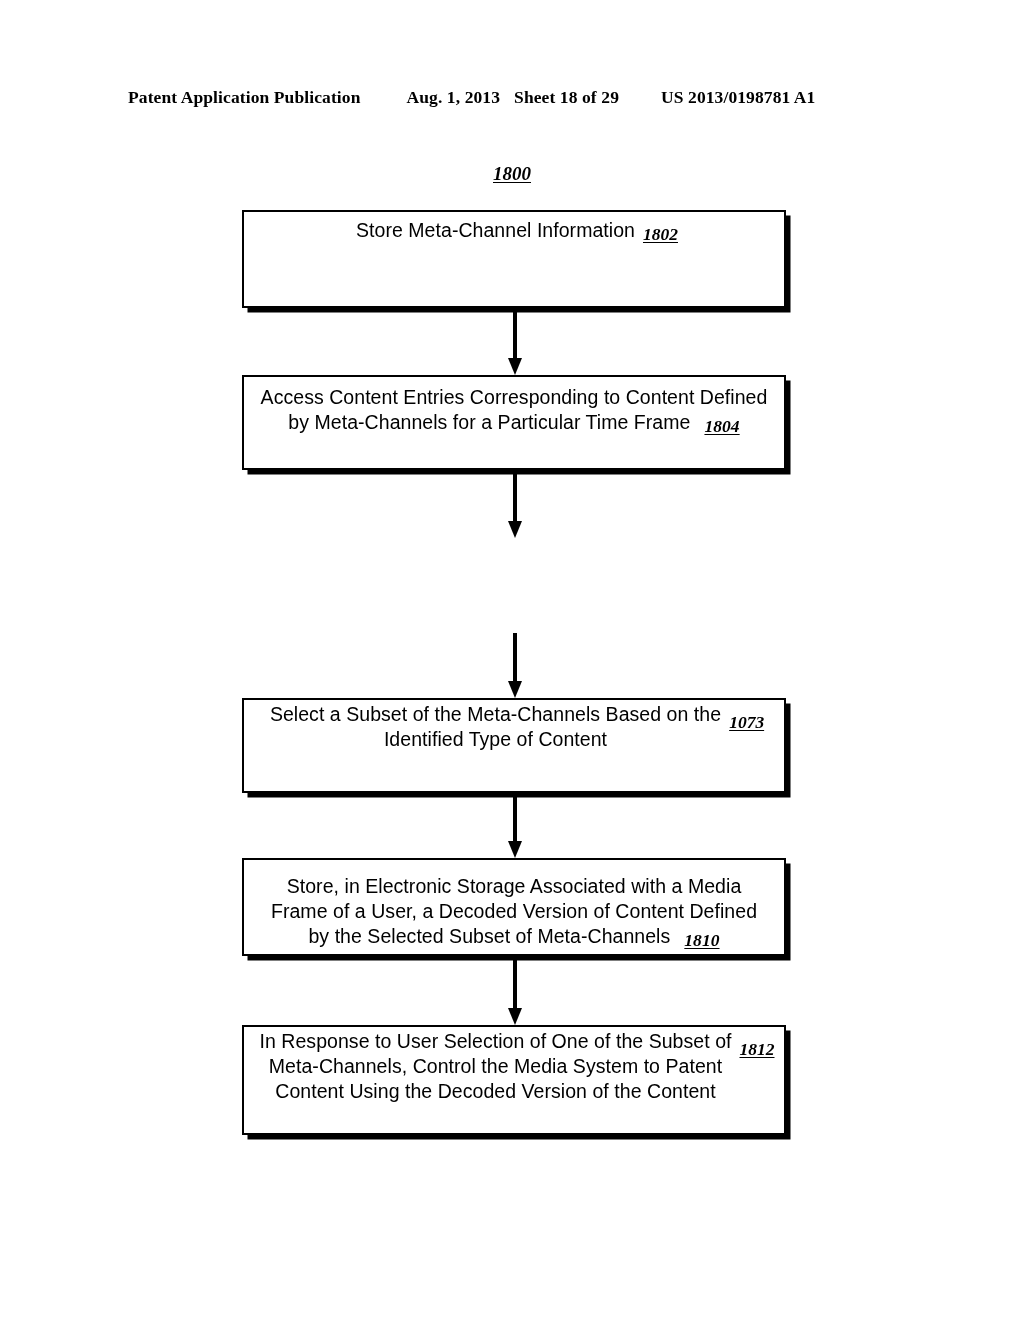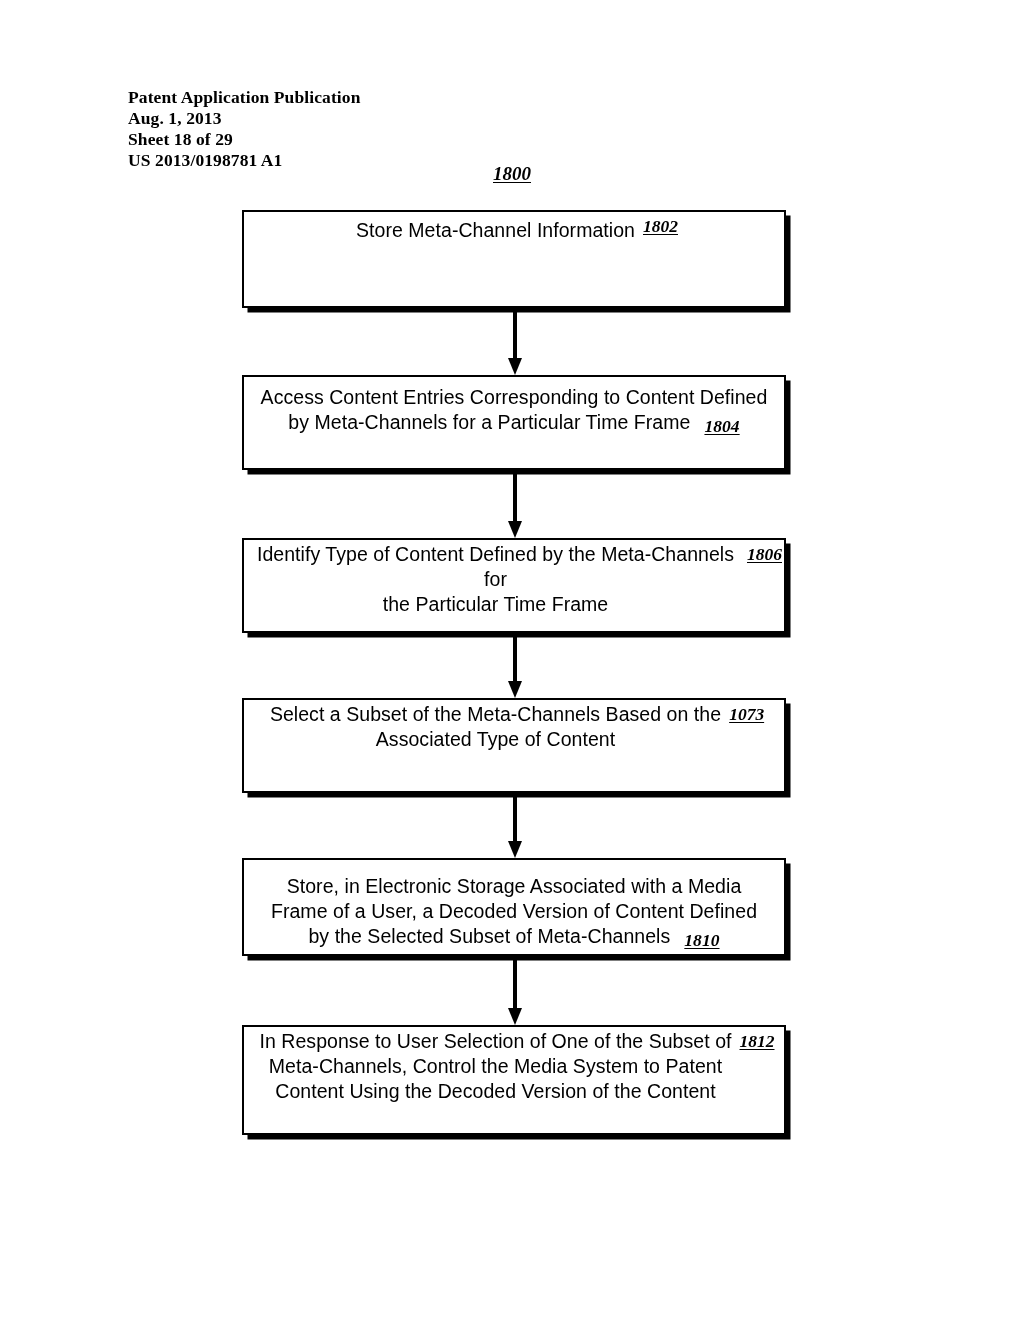--- a/index.html
+++ b/index.html
@@ -22,21 +22,20 @@
     top: 87px;
     left: 128px;
     width: 768px;
     display: flex;
     align-items: baseline;
     font-family: "Liberation Serif", serif;
     font-weight: bold;
     font-size: 17.5px;
     letter-spacing: 0.1px;
     white-space: nowrap;
-    flex-direction: column;
   }
   .hdr-pub      { margin-right: 46px; }
   .hdr-date     { margin-right: 14px; }
   .hdr-sheet    { margin-right: 42px; }
   .hdr-number   { }
 
   
   .figure {
     position: absolute;
     top: 0;
@@ -85,21 +84,21 @@
     font-weight: bold;
     font-size: 17.5px;
     text-decoration: underline;
     text-underline-offset: 2px;
     white-space: nowrap;
   }
   
   .ref-line {
     text-align: left;
     padding: 0 2px 0 0;
-    margin-top: 4px;
+    margin-top: 12px;
   }
   
   .ref-inline {
     margin-left: 14px;
     position: relative;
     top: 3px;
   }
 
   
   #box-1802 { top: 210px;  height: 98px; }
@@ -201,39 +200,30 @@
         <span>by Meta-Channels for a Particular Time Frame</span><span class="ref ref-inline">1804</span>
       </div>
     </div>
   </div>
 
   <div class="arrow" id="arrow-2">
     <span class="shaft"></span>
     <span class="head"></span>
   </div>
 
-  <div class="flow-box" id="box-1806">
-    <div class="box-text">
-      <div>Identify Type of Content Defined by the Meta-Channels for</div>
-      <div>the Particular Time Frame</div>
-    </div>
-    <div class="ref-line">
-      <span class="ref">1806</span>
-    </div>
-  </div>
 
   <div class="arrow" id="arrow-3">
     <span class="shaft"></span>
     <span class="head"></span>
   </div>
 
   <div class="flow-box" id="box-1808">
     <div class="box-text">
       <div>Select a Subset of the Meta-Channels Based on the</div>
-      <div>Associated Type of Content</div>
+      <div>Identified Type of Content</div>
     </div>
     <div class="ref-line">
       <span class="ref">1073</span>
     </div>
   </div>
 
   <div class="arrow" id="arrow-4">
     <span class="shaft"></span>
     <span class="head"></span>
   </div>

